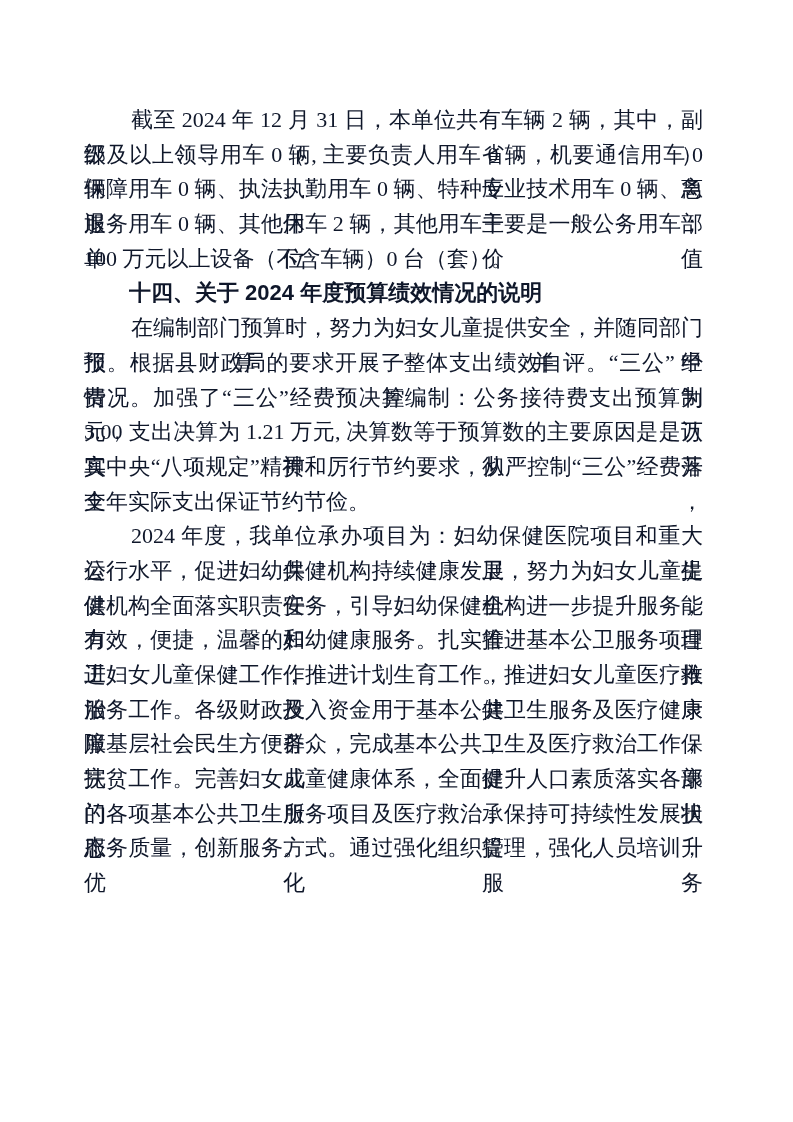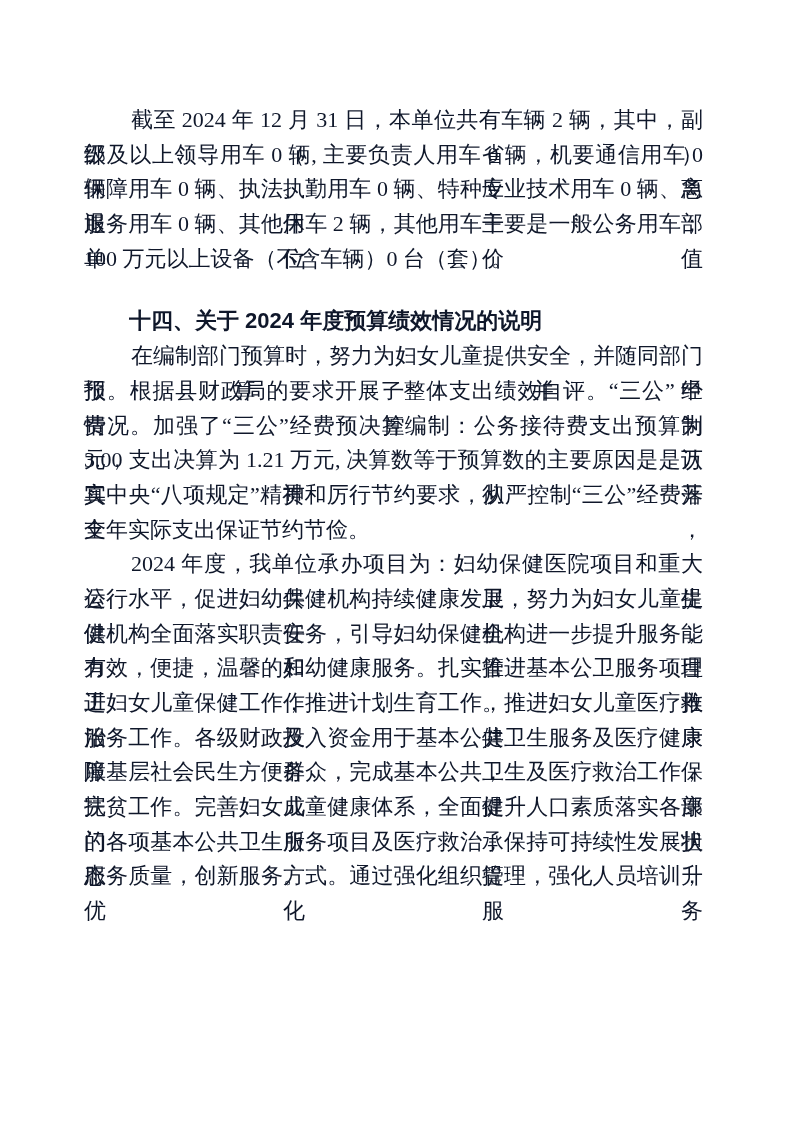--- a/index.html
+++ b/index.html
@@ -37,21 +37,20 @@
   }
   .line.indent {
     text-indent: 47px;
   }
   .line.heading {
     font-family: "Liberation Sans", "DejaVu Sans", sans-serif;
     font-weight: 700;
     padding-left: 45px;
     text-align: right;
     text-align-last: left;
-    margin-top: 28px;
   }
   .line.heading.h2 {
     padding-left: 47px;
   }
 </style>
 </head>
 <body>
 
 <div class="page">
   <div class="content" style="background: rgb(255, 255, 255); color: rgb(0, 0, 0);">

